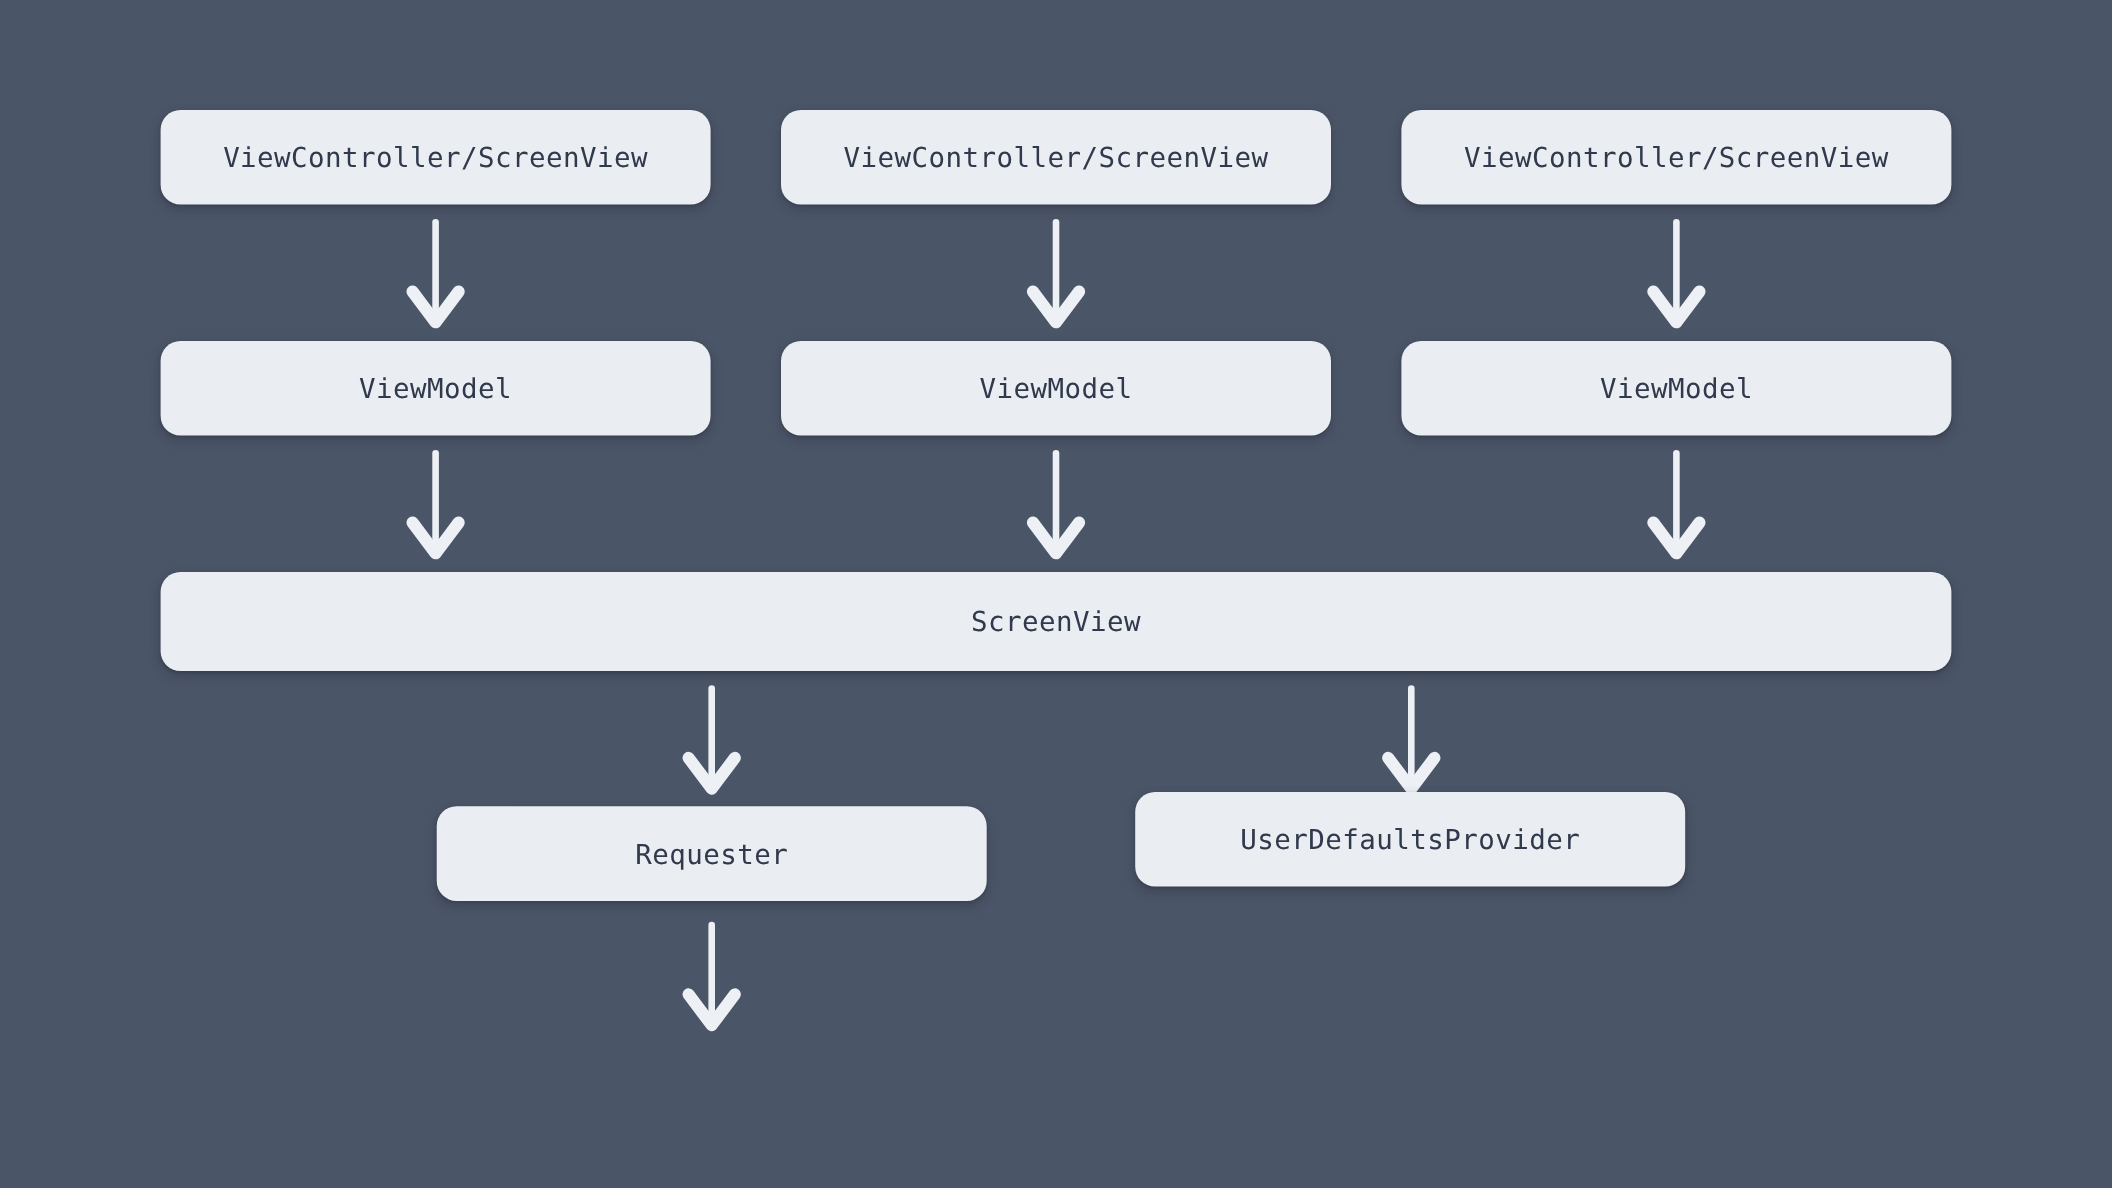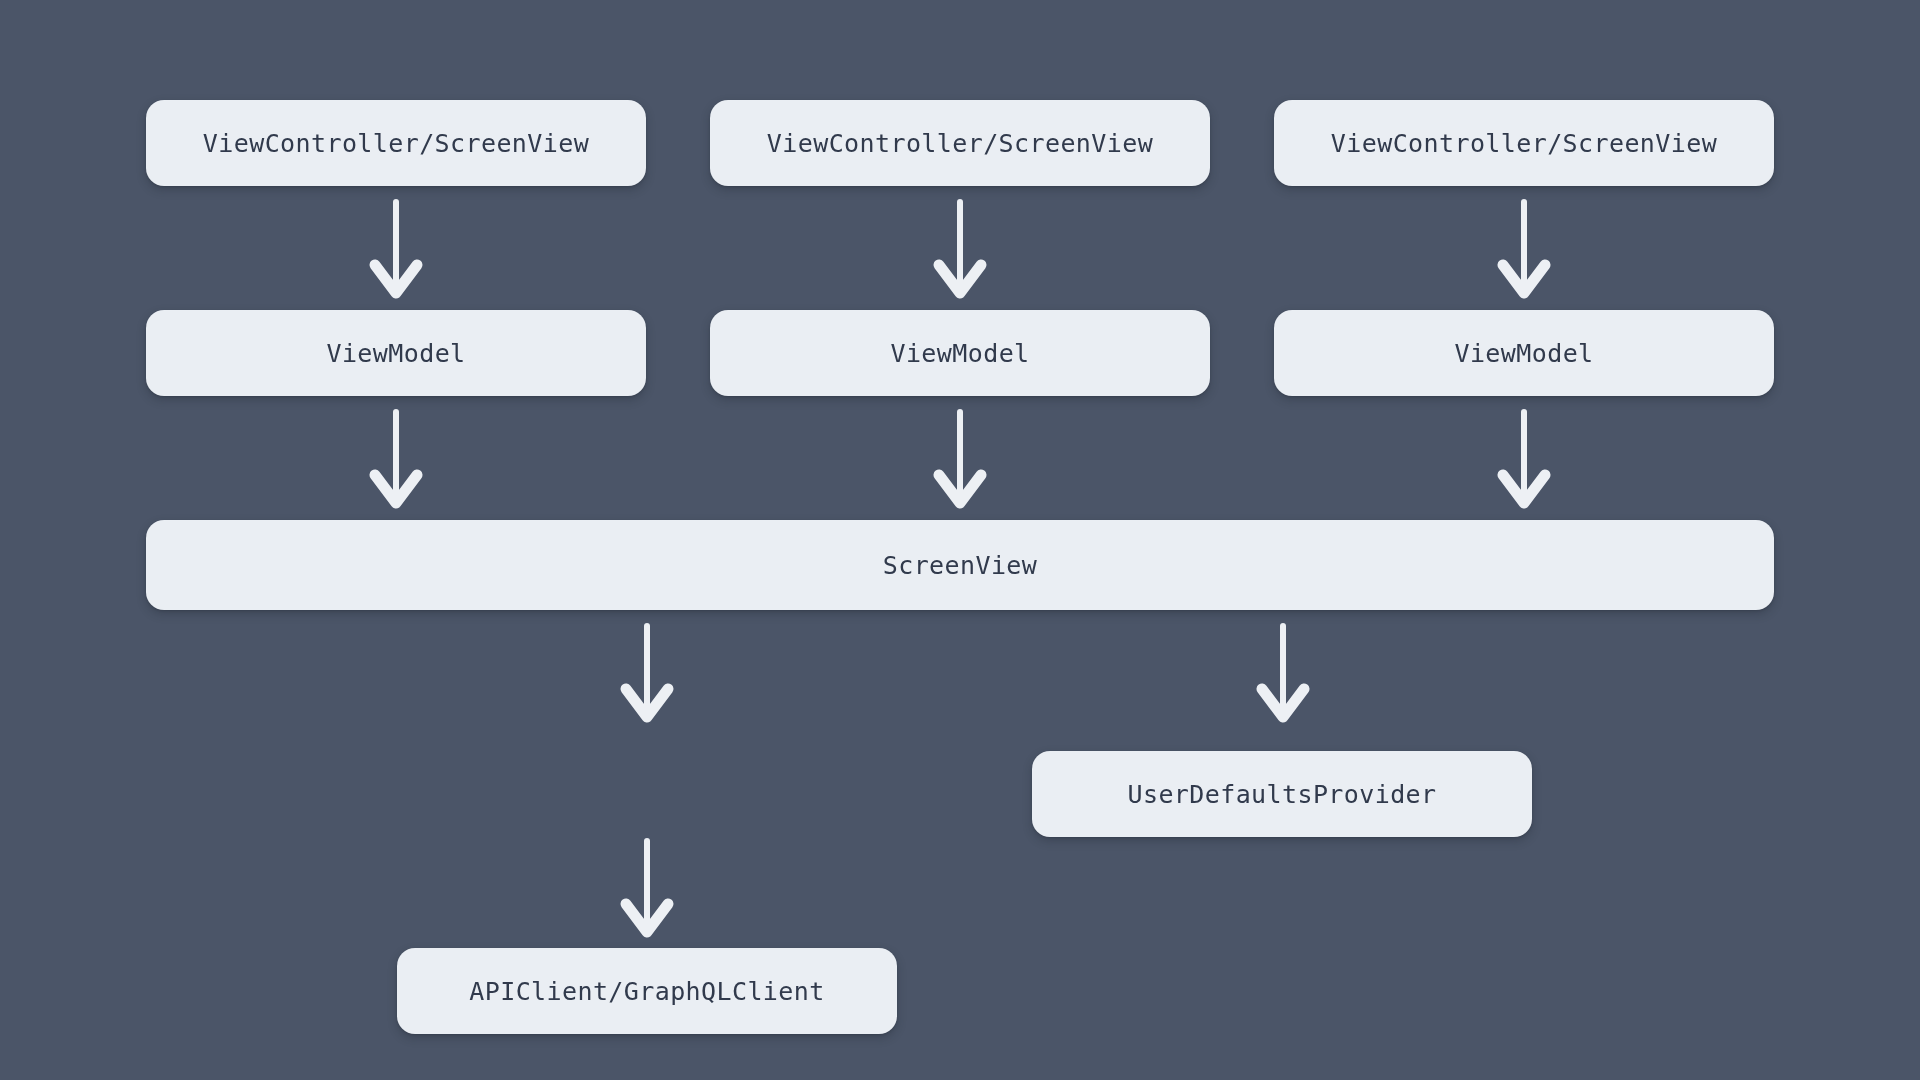--- a/index.html
+++ b/index.html
@@ -132,19 +132,19 @@
     </div>
     <div class="node" style="left: 710px; top: 310px; width: 500px; height: 86px;">
       <span class="node-label">ViewModel</span>
     </div>
     <div class="node" style="left: 1274px; top: 310px; width: 500px; height: 86px;">
       <span class="node-label">ViewModel</span>
     </div>
     <div class="node" style="left: 146px; top: 520px; width: 1628px; height: 90px;">
       <span class="node-label">ScreenView</span>
     </div>
-    <div class="node" style="left: 1032px; top: 751px; width: 500px; height: 86px;">
+    <div class="node" style="left: 397px; top: 733px; width: 500px; height: 86px;">
+      <span class="node-label">Requester</span>
+    </div>
+    <div class="node" style="left: 1032px; top: 720px; width: 500px; height: 86px;">
       <span class="node-label">UserDefaultsProvider</span>
-    </div>
-    <div class="node" style="left: 397px; top: 948px; width: 500px; height: 86px;">
-      <span class="node-label">APIClient/GraphQLClient</span>
     </div>
   </div>
 
 </body></html>

